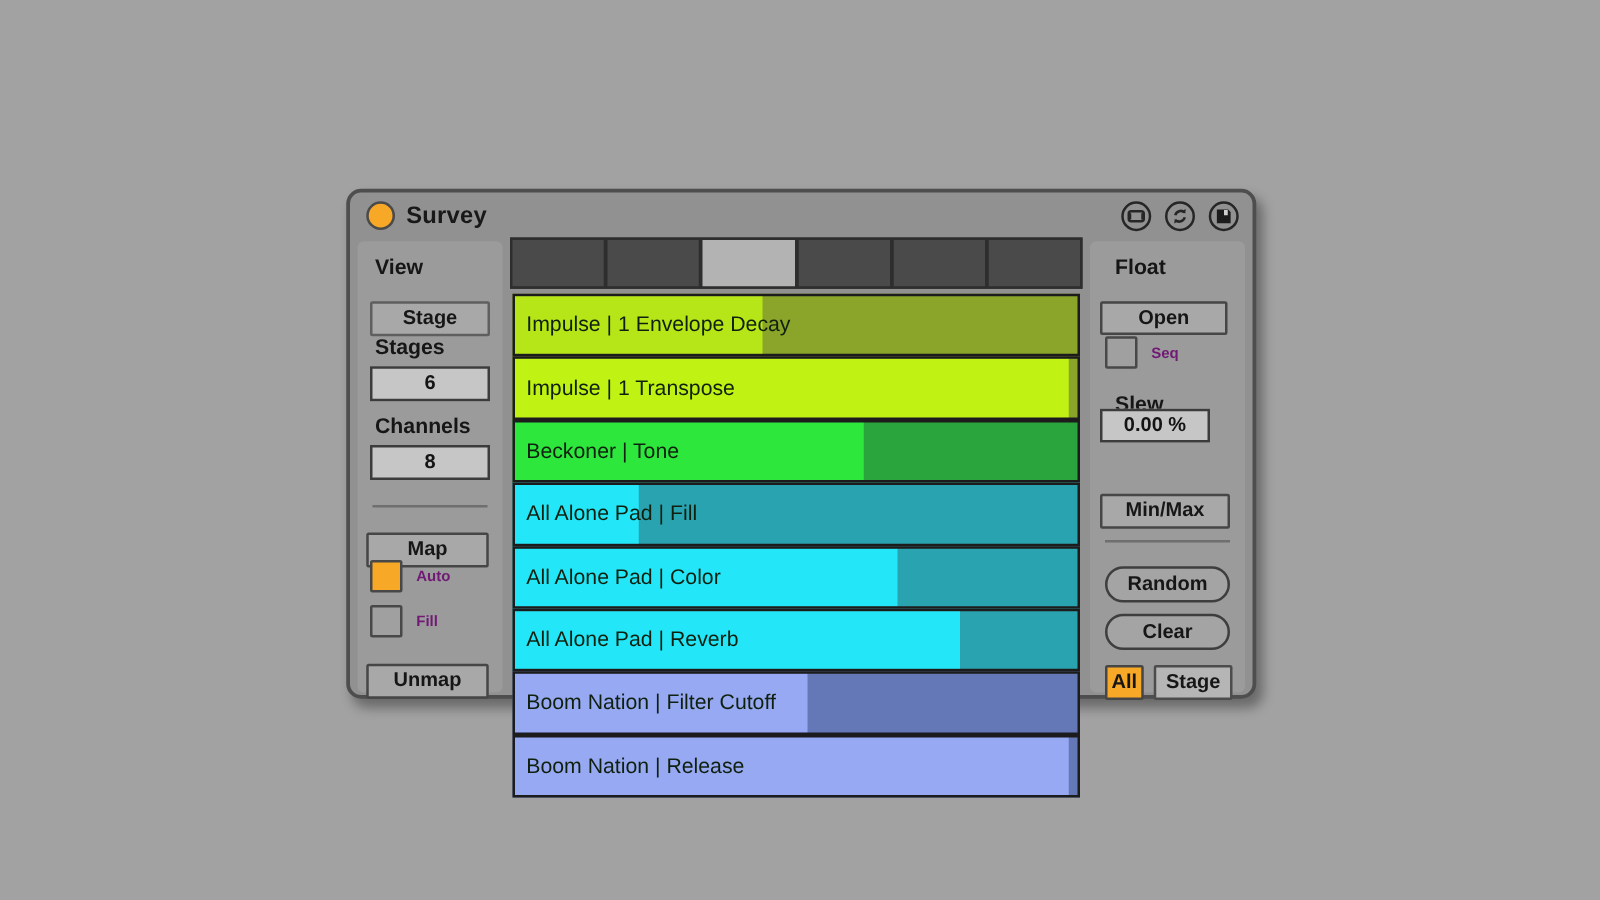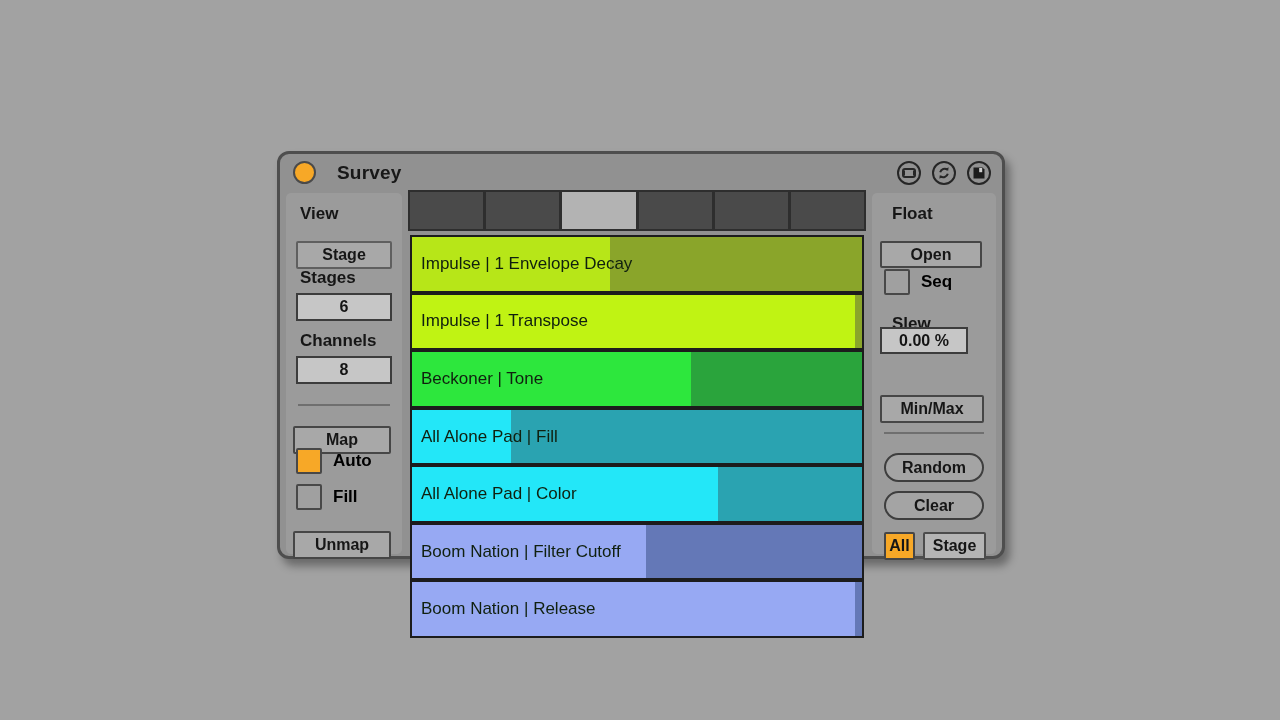--- a/index.html
+++ b/index.html
@@ -18,21 +18,21 @@
     box-shadow:5px 7px 9px rgba(0,0,0,0.35);
   }
   
   .titlebar { position:absolute; left:0; top:0; width:100%; height:38px; }
   .led {
     position:absolute; left:13px; top:7px; width:23px; height:23px;
     border-radius:50%; border:2px solid #4a4a4a; background:#f7a827;
   }
   .title {
     position:absolute; left:45px; top:8px;
-    font-size:19px; font-weight:bold; color:#181818; letter-spacing:0.2px;margin-left:12px;
+    font-size:19px; font-weight:bold; color:#181818; letter-spacing:0.2px;
   }
   .tb-icon { position:absolute; top:6px; width:26px; height:26px; }
   .tb-icon svg { width:100%; height:100%; display:block; }
   
   .panel {
     position:absolute; background:#9b9b9b; border-radius:5px;
   }
   .panel-left  { left:6px;  top:39px; width:116px; height:361px; }
   .panel-right { left:592px; top:39px; width:124px; height:361px; }
   .plabel {
@@ -52,21 +52,21 @@
     color:#141414; font-size:16px; font-weight:600;
     display:flex; align-items:center; justify-content:center;
   }
   .divider { position:absolute; height:2px; background:#6f6f6f; }
   .checkrow { position:absolute; display:flex; align-items:center; }
   .checkbox {
     width:26px; height:26px; background:#a0a0a0; border:2px solid #484848;
     border-radius:2px;
   }
   .checkbox.checked { background:#f7a827; }
-  .checklabel { margin-left:11px; font-size:17px; font-weight:600; color:#000000; }
+  .checklabel { margin-left:11px; font-size:12px; font-weight:600; color:#701a75; }
   .pill { border-radius:15px; font-weight:700; background:#a4a4a4; border-color:#3e3e3e; }
   .toggle { font-weight:700; }
   .toggle.checked { background:#f7a827; }
   .toggle.plain { background:#b5b5b5; font-weight:600; border-color:#4c4c4c; }
   
   .stage-strip {
     position:absolute; left:128px; top:36px; width:458px; height:41px;
     background:#2e2e2e; border:2px solid #2e2e2e;
     display:flex; gap:3px;
   }
@@ -173,20 +173,24 @@
         <div class="bar-label">Beckoner | Tone</div>
       </div>
       <div class="bar" style="background: rgb(42, 163, 177);">
         <div class="bar-fill" style="width: 22%; background: rgb(35, 231, 248);"></div>
         <div class="bar-label">All Alone Pad | Fill</div>
       </div>
       <div class="bar" style="background: rgb(42, 163, 177);">
         <div class="bar-fill" style="width: 68%; background: rgb(35, 231, 248);"></div>
         <div class="bar-label">All Alone Pad | Color</div>
       </div>
+      <div class="bar" style="background: rgb(42, 163, 177);">
+        <div class="bar-fill" style="width: 79%; background: rgb(35, 231, 248);"></div>
+        <div class="bar-label">All Alone Pad | Reverb</div>
+      </div>
       <div class="bar" style="background: rgb(100, 120, 183); text-align: right;">
         <div class="bar-fill" style="width: 52%; background: rgb(151, 169, 243);"></div>
         <div class="bar-label">Boom Nation | Filter Cutoff</div>
       </div>
       <div class="bar" style="background: rgb(100, 120, 183);">
         <div class="bar-fill" style="width: 98.5%; background: rgb(151, 169, 243);"></div>
         <div class="bar-label">Boom Nation | Release</div>
       </div>
     </div>
 

